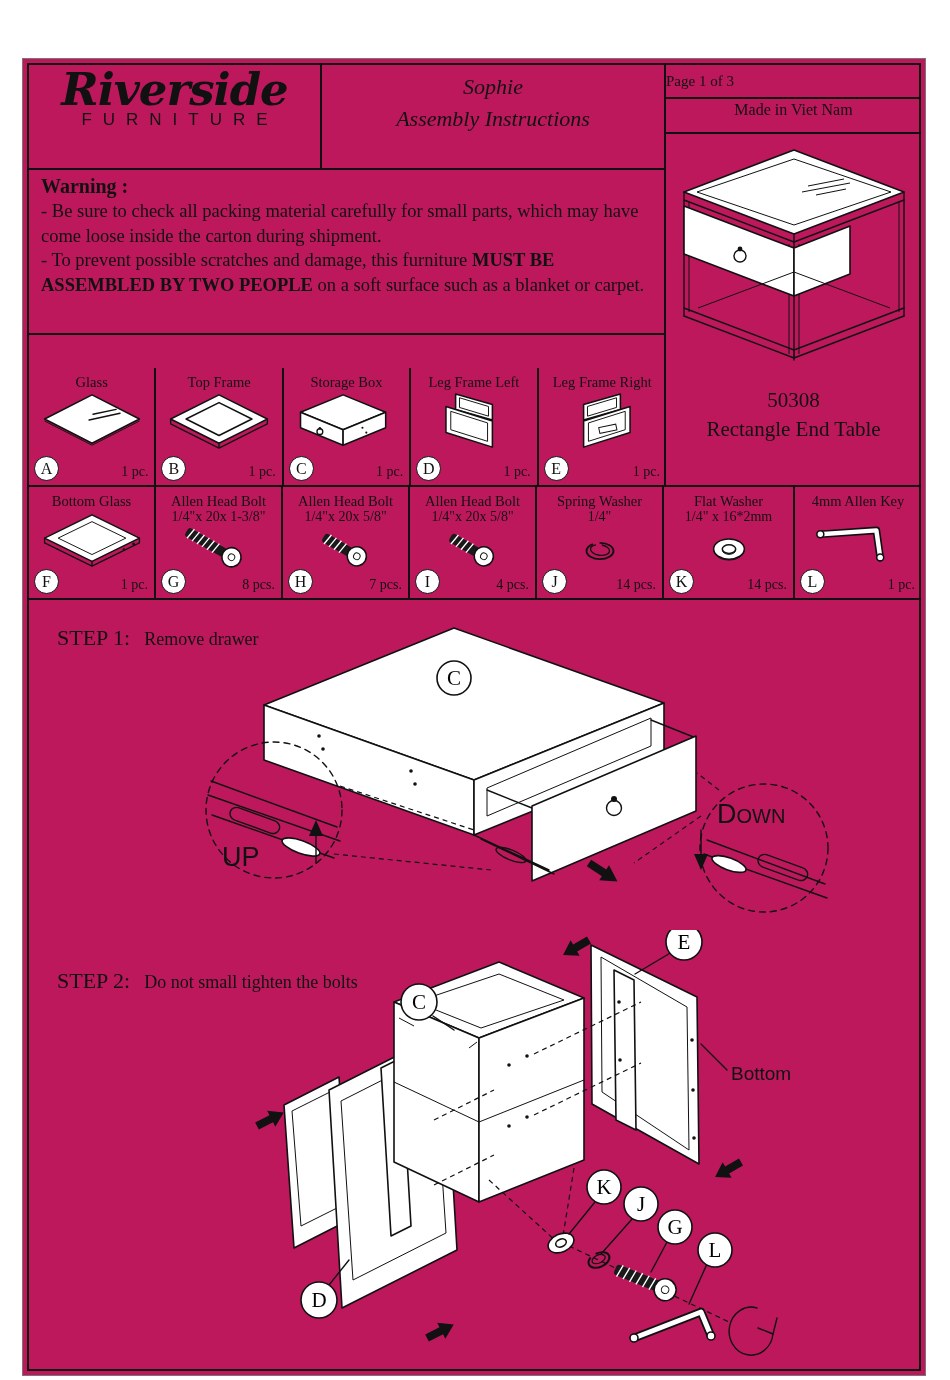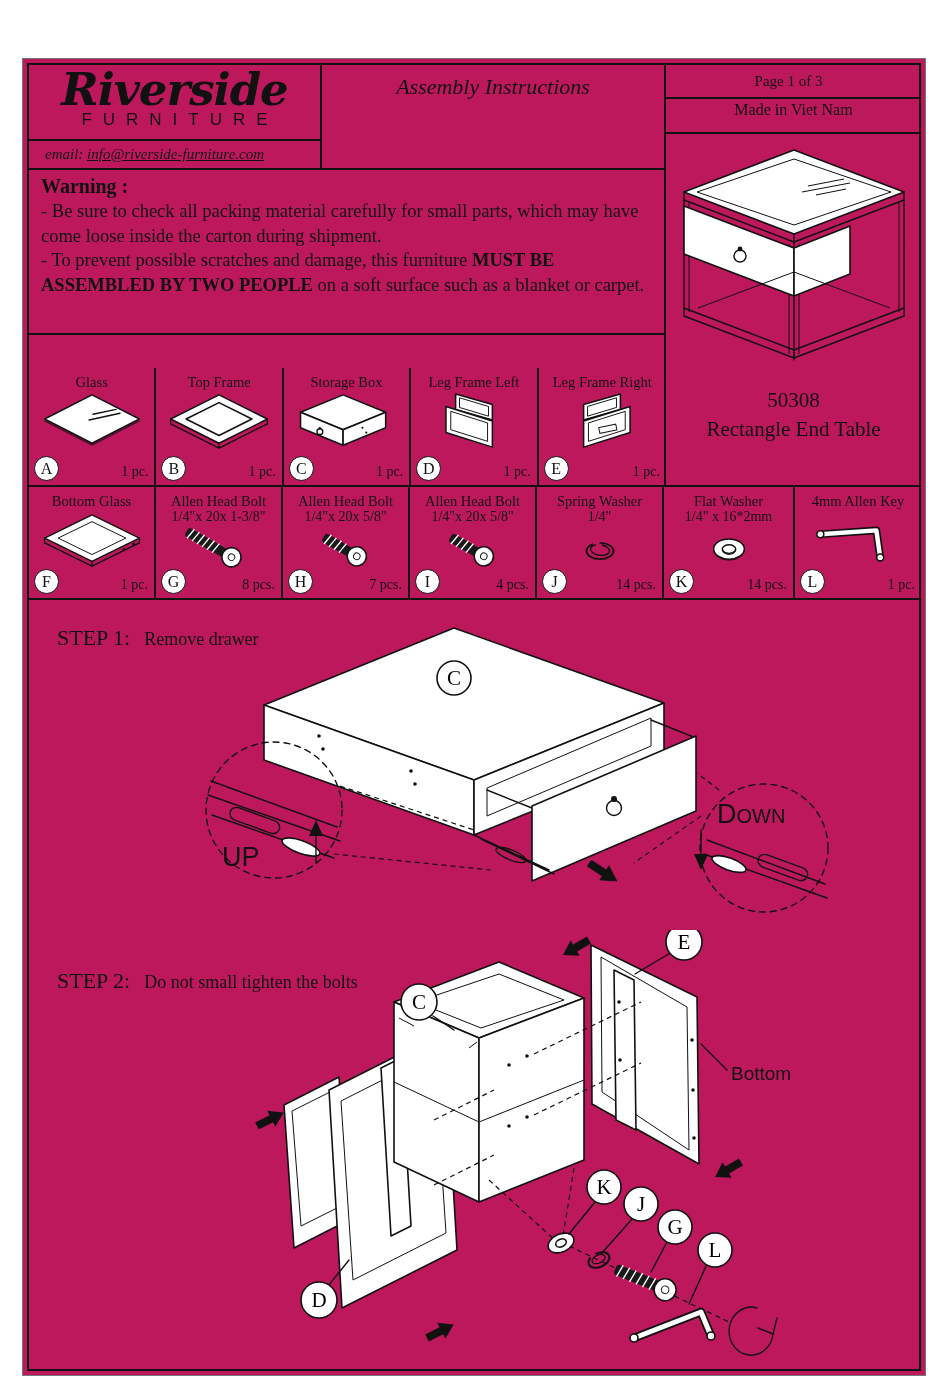--- a/index.html
+++ b/index.html
@@ -8,21 +8,21 @@
   .inner { position:absolute; left:4px; top:4px; right:4px; bottom:4px; border:2px solid #111; }
 
   
   .h-left { position:absolute; left:0; top:0; width:293px; height:105px; border-right:2px solid #111; border-bottom:2px solid #111; }
   .logo-script { font-family:"DejaVu Serif", serif; font-style:italic; font-weight:bold; font-size:45px; text-align:center; line-height:1.0; margin-top:2px; letter-spacing:-1px; }
   .logo-word { font-family:"Liberation Sans", sans-serif; font-size:17px; letter-spacing:11px; text-align:center; text-indent:11px; margin-top:-2px; }
   .email-row { position:absolute; left:0; bottom:0; width:100%; height:29px; border-top:2px solid #111; font-style:italic; font-size:15px; line-height:26px; padding-left:16px; }
   .email-row a { color:#111; text-decoration:underline; }
   .h-center { position:absolute; left:293px; top:0; width:342px; height:105px; border-bottom:2px solid #111; text-align:center; font-style:italic; font-size:22px; line-height:1.45; padding-top:6px; }
   .h-right { position:absolute; left:635px; top:0; width:257px; height:420px; border-left:2px solid #111; }
-  .page-row { height:34px; border-bottom:2px solid #111; text-align:center; font-size:15px; padding:8px 10px 0 0; }
+  .page-row { height:34px; border-bottom:2px solid #111; text-align:left; font-size:15px; padding:8px 10px 0 0; }
   .made-row { height:35px; border-bottom:2px solid #111; text-align:center; font-size:16px; padding-top:2px; }
   .product-art { height:252px; display:flex; justify-content:center; align-items:center; padding-top:6px; }
   .product-name { text-align:center; font-size:21px; line-height:1.4; }
 
   
   .warning { position:absolute; left:0; top:105px; width:637px; height:165px; border-bottom:2px solid #111; padding:5px 12px 0 12px; }
   .warning h2 { font-size:20px; margin-bottom:1px; }
   .warning p { font-size:18.5px; line-height:1.33; }
 
   
@@ -61,27 +61,24 @@
 </style>
 </head>
 <body>
 
 <div class="page">
 <div class="inner">
 
   <div class="h-left">
     <div class="logo-script">Riverside</div>
     <div class="logo-word">FURNITURE</div>
-    <div class="email-row">
-      <span>email:</span>
-      <a href="#">info@riverside-furniture.com</a>
-    </div>
   </div>
 
   <div class="h-center">
+    <div>Sophie</div>
     <div>Assembly Instructions</div>
   </div>
 
   <div class="h-right">
     <div class="page-row">Page 1 of 3</div>
     <div class="made-row">Made in Viet Nam</div>
     <div class="product-art">
       <svg width="232" height="238" viewBox="0 0 232 238">
 
         <path class="lw" d="M116,6 L226,48 L116,90 L6,48 Z"></path>

